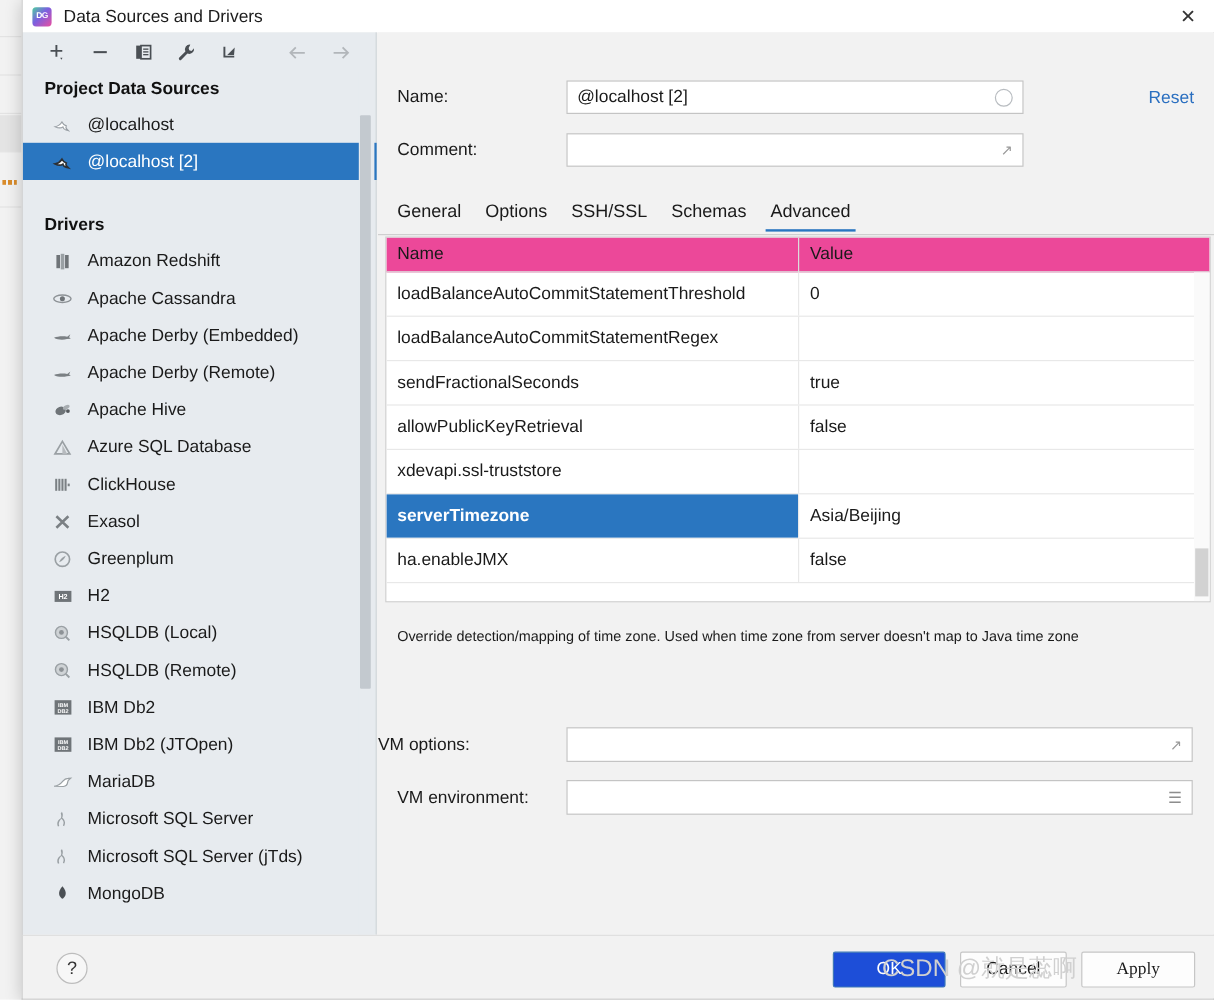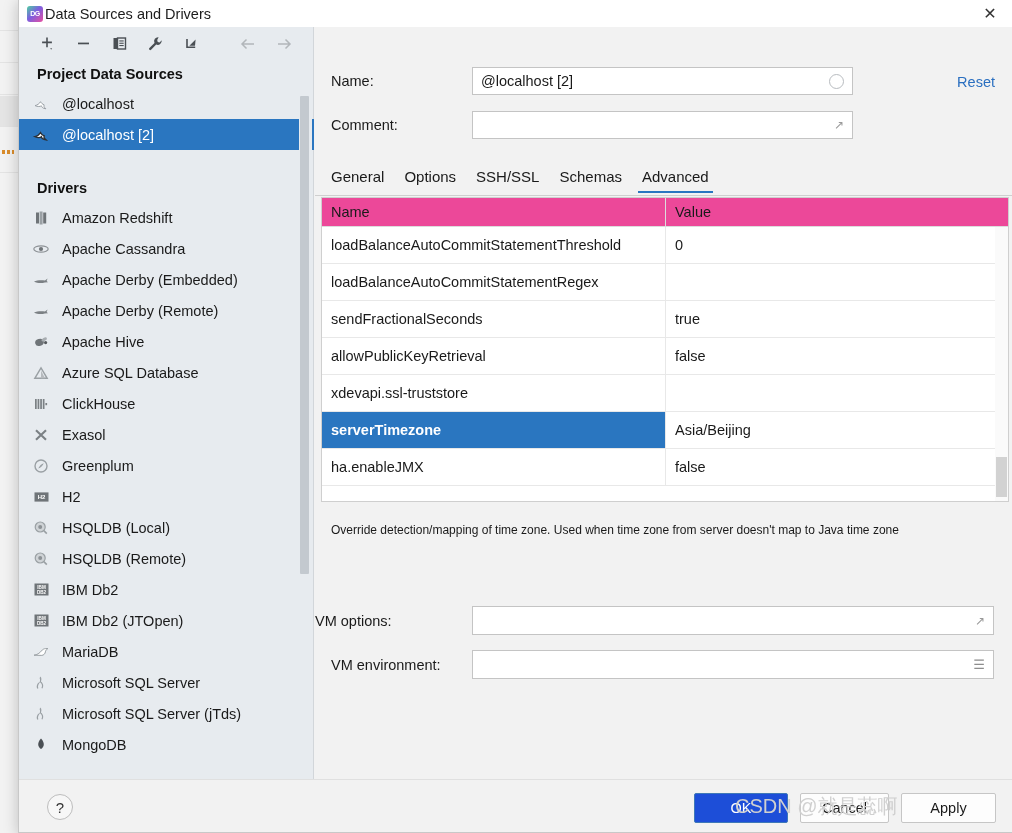--- a/index.html
+++ b/index.html
@@ -39,21 +39,21 @@
     background: #ffffff;
     display: flex; align-items: center;
   }
   #dg-icon {
     width: 16px; height: 16px; margin-left: 8px; border-radius: 3px;
     background: linear-gradient(135deg,#4dd0a0 0%,#7b5fe0 45%,#e94fa0 100%);
     display: flex; align-items: center; justify-content: center;
     font-size: 7px; font-weight: bold; color: #fff;
     font-family: "Liberation Sans", sans-serif; letter-spacing: -.5px;
   }
-  #title-text { margin-left: 2px; font-size: 14.5px; color: #1c1c1c; }
+  #title-text { margin-left: 10px; font-size: 14.5px; color: #1c1c1c; }
   #close-btn {
     position: absolute; right: 0; top: 0; width: 46px; height: 27px;
     display: flex; align-items: center; justify-content: center;
     font-size: 16px; color: #333; cursor: pointer;
   }
 
   
   #leftpanel {
     position: absolute; left: 0; top: 27px; width: 295px; height: 752px;
     background: #e7ebef;
@@ -72,21 +72,21 @@
   #lp-scroll {
     position: absolute; left: 0; top: 33px; width: 295px; height: 719px;
     overflow: hidden;
   }
   .section-title {
     font-weight: bold; font-size: 14.5px; color: #111;
     padding: 6px 0 6px 18px;
   }
   .lp-row {
     height: 31px; display: flex; align-items: center;
-    padding-left: 11px; font-size: 14.5px; color: #1a1a1a;
+    padding-left: 22px; font-size: 14.5px; color: #1a1a1a;
     cursor: pointer;
   }
   .lp-row.selected { background: #2a76c0; color: #ffffff; }
   .lp-ico { width: 22px; height: 20px; margin-right: 10px;
             display: flex; align-items: center; justify-content: center;
             flex: 0 0 22px; }
   .lp-ico svg { display: block; }
   .lp-label { white-space: nowrap; }
 
   
@@ -213,21 +213,21 @@
   .dlg-btn {
     position: absolute; top: 13px; height: 30px;
     display: flex; align-items: center; justify-content: center;
     font-size: 14.5px; border-radius: 2px; cursor: pointer;
   }
   #ok-btn     { left: 675px; width: 94px; background: #1d4ed8; color:#fff;
                 border: 1px solid #3e78b8; }
   #cancel-btn { left: 781px; width: 89px; background: #fdfdfd; color:#1a1a1a;
                 border: 1px solid #c6c6c6; }
   #apply-btn  { left: 882px; width: 95px; background: #fdfdfd; color:#1a1a1a;
-                border: 1px solid #c6c6c6; }
+                border: 1px solid #c6c6c6; font-family: Liberation Serif, serif; }
 
   
   #watermark {
     position: absolute; left: 735px; top: 793px;
     font-size: 20px; color: #d0d0d0;
     font-family: "Liberation Sans", sans-serif;
     pointer-events: none; white-space: nowrap;
   }
 </style>
 </head>

